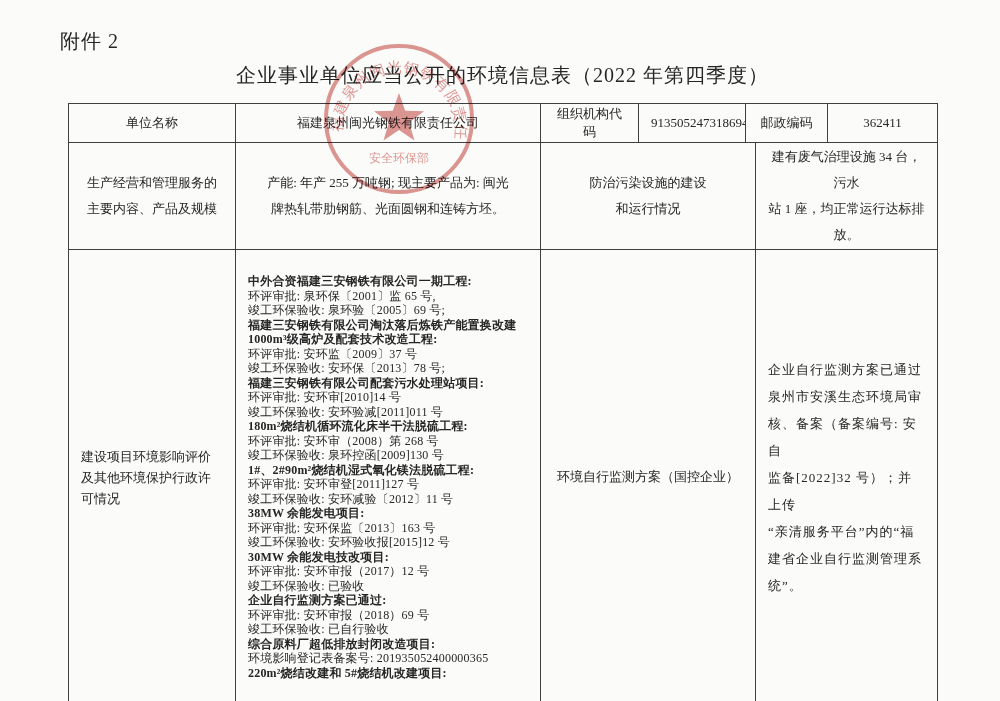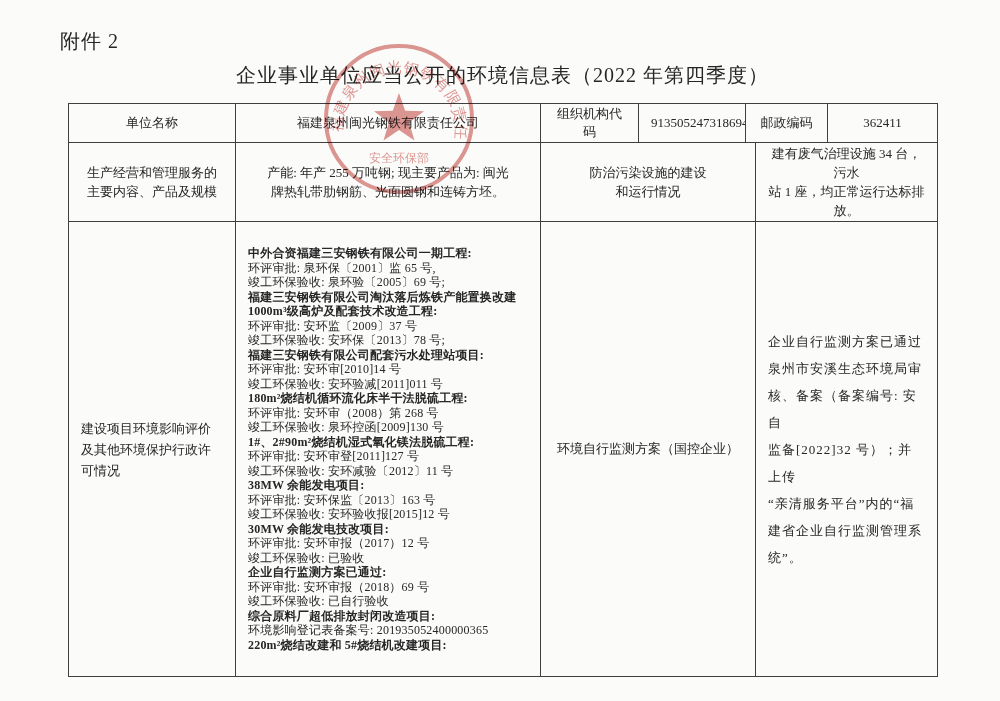--- a/index.html
+++ b/index.html
@@ -28,21 +28,21 @@
     border:1px solid #3f3f3f;
     font-size:13px;
     padding:1px 12px;
     vertical-align:middle;
     overflow:hidden;
   }
   table.info{border:1.5px solid #333;}
   .c{text-align:center;}
   .pre{white-space:pre-line;}
   .r1 td,.r2 td{height:22px;}
-  .r3 td{height:44px;line-height:19px;}
+  .r3 td{height:44px;line-height:26px;}
   .r4 td{height:452px;}
   .code{font-size:10.5px;letter-spacing:0;}
   .small{font-size:12.5px;}
   .projects-cell{vertical-align:top;padding:11px 6px 4px 9px;margin-left:20px;}
   .proj-line{
     font-size:12px;line-height:14.5px;letter-spacing:0.2px;
     white-space:nowrap;
   }
   .proj-line.bold{font-weight:bold;}
   .leftcell{padding-left:9px;line-height:21px;}

